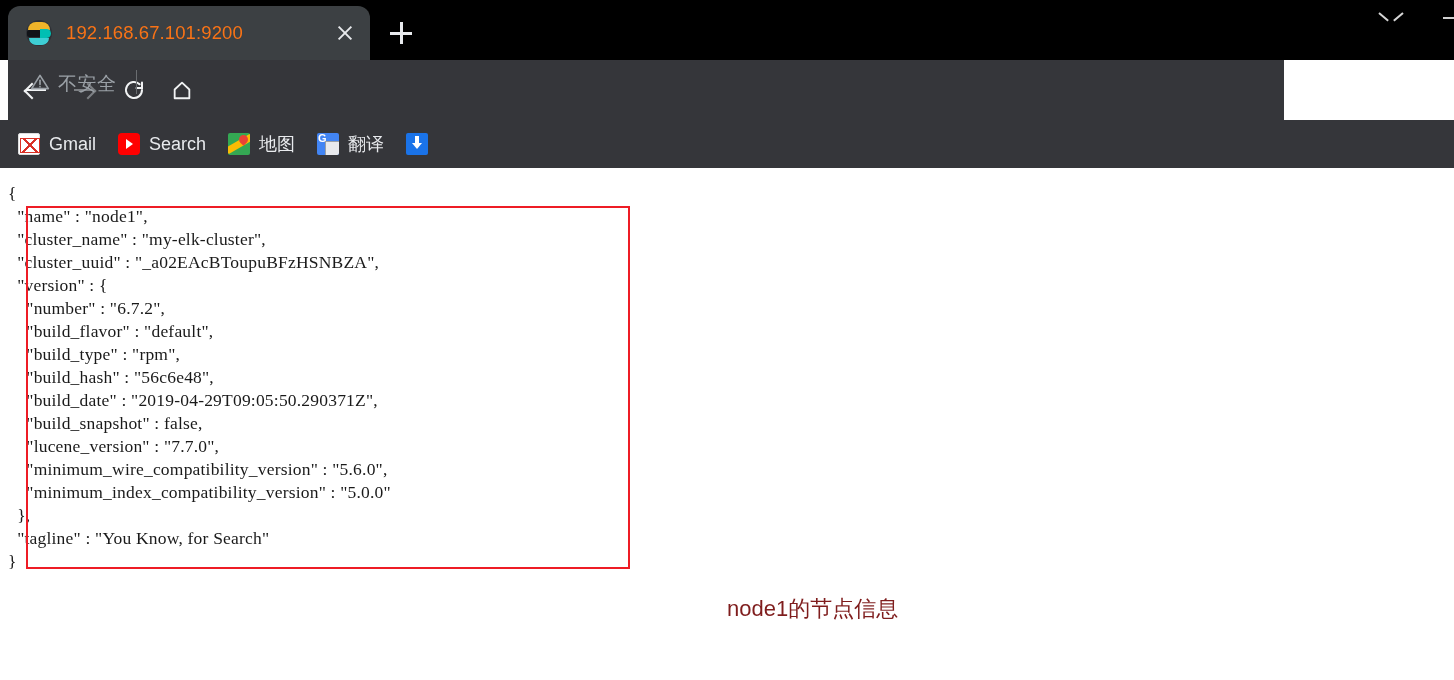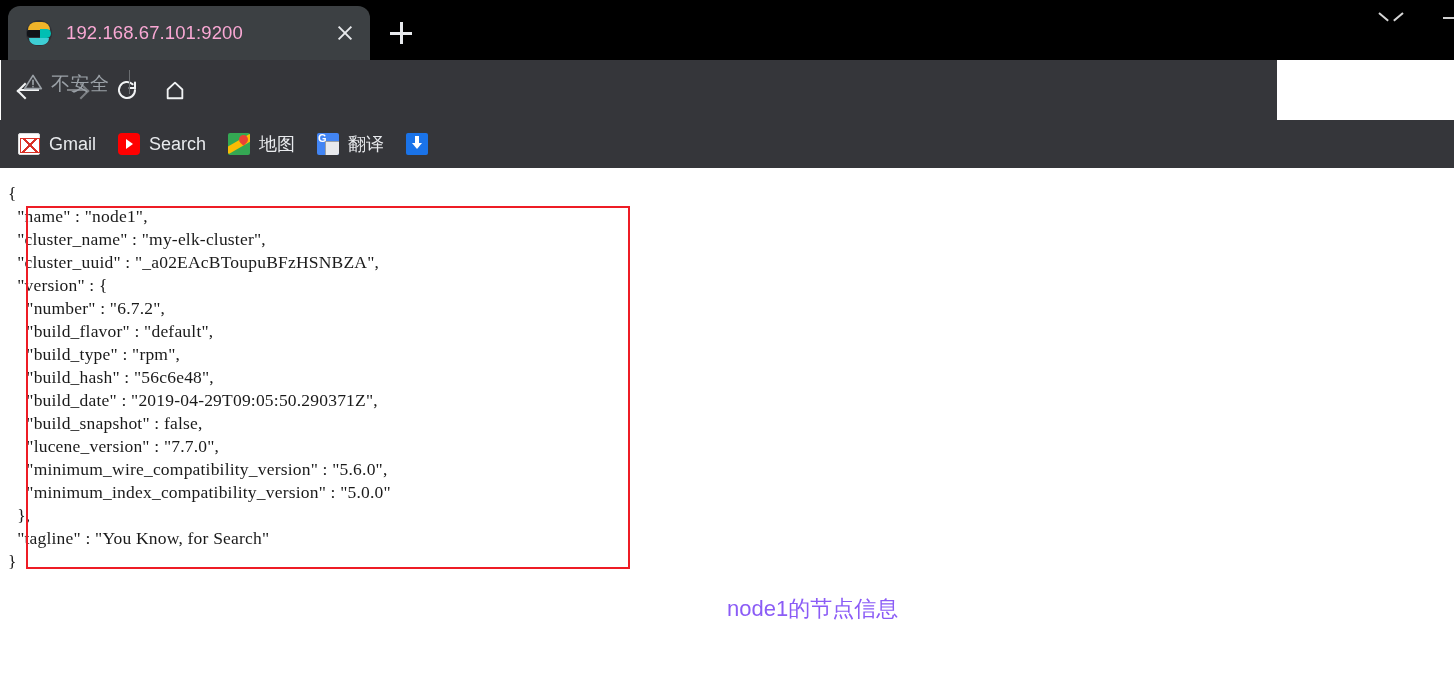--- a/index.html
+++ b/index.html
@@ -24,21 +24,21 @@
   .tab-fav {
     width:26px; height:26px; border-radius:50%;
     position:relative; overflow:hidden; flex:0 0 auto; background:#2f3136;
   }
   .tab-fav i { position:absolute; display:block; }
   .fav-a { left:2px; top:2px; width:22px; height:8px; background:#f0b429; border-radius:11px 11px 0 0; }
   .fav-b { left:1px; top:10px; width:14px; height:7px; background:#111318; border-radius:2px; }
   .fav-c { left:14px; top:9px; width:11px; height:9px; background:#00bfb3; border-radius:0 5px 5px 0; }
   .fav-d { left:3px; top:18px; width:20px; height:7px; background:#3ecfd5; border-radius:0 0 11px 11px; }
   .tab-title {
-    color:#f9a8d4; font-size:18.5px; margin-left:14px;
+    color:#f97316; font-size:18.5px; margin-left:14px;
     white-space:nowrap; overflow:hidden; text-overflow:ellipsis; flex:1 1 auto;
     letter-spacing:.1px;
   }
   .tab-close {
     width:26px; height:26px; flex:0 0 auto; position:relative; margin-left:6px;
   }
   .tab-close::before, .tab-close::after {
     content:""; position:absolute; left:4px; top:12px; width:18px; height:2px;
     background:#e8eaed;
   }
@@ -59,21 +59,21 @@
     content:""; position:absolute; top:4px; width:12px; height:2px; background:#d6d6d6;
   }
   .win-chevron::before { left:1px; transform:rotate(40deg); transform-origin:left center; }
   .win-chevron::after  { left:13px; transform:rotate(-40deg); transform-origin:right center; }
   .win-min {
     position:absolute; left:1443px; top:17px; width:18px; height:2px; background:#cfcfcf;
   }
 
   
   .toolbar {
-    position:absolute; left:1px; top:60px; width:1276px; height:60px;
+    position:absolute; left:8px; top:60px; width:1276px; height:60px;
     background:#35363a;
   }
   .navbtn { position:absolute; top:14px; width:32px; height:32px; }
   .arrow {
     position:absolute; left:6px; top:9px; width:20px; height:14px;
   }
   .arrow::before {
     content:""; position:absolute; left:0; top:6px; width:20px; height:2px; background:currentColor;
   }
   .arrow::after {
@@ -179,21 +179,21 @@
     font-size:17.5px; line-height:23px; color:#1a1a1a;
     white-space:pre;
     letter-spacing:.2px;
   }
   .json-box {
     position:absolute; left:26px; top:38px; width:604px; height:363px;
     border:2.5px solid #ee1c25;
   }
   .annot {
     position:absolute; left:727px; top:426px;
-    color:#8b5cf6; font-size:22px; font-family:"Liberation Sans", sans-serif;
+    color:#7f1d1d; font-size:22px; font-family:"Liberation Sans", sans-serif;
   }
 </style>
 </head>
 <body>
 
 <div id="app">
 
   <div class="tabstrip">
     <div class="tab">
       <span class="tab-fav">

